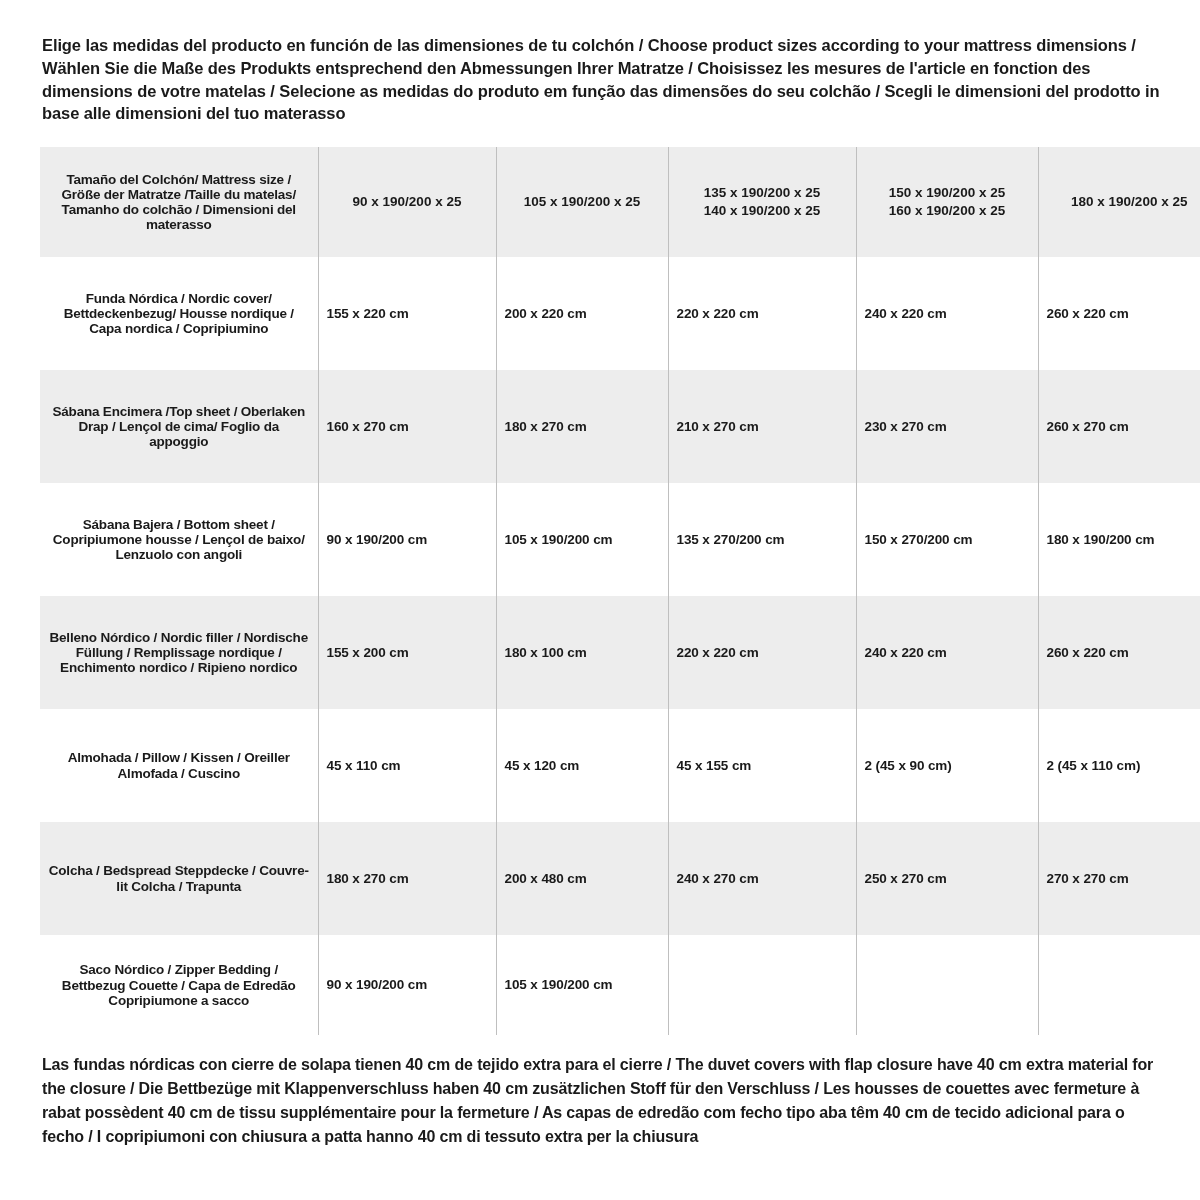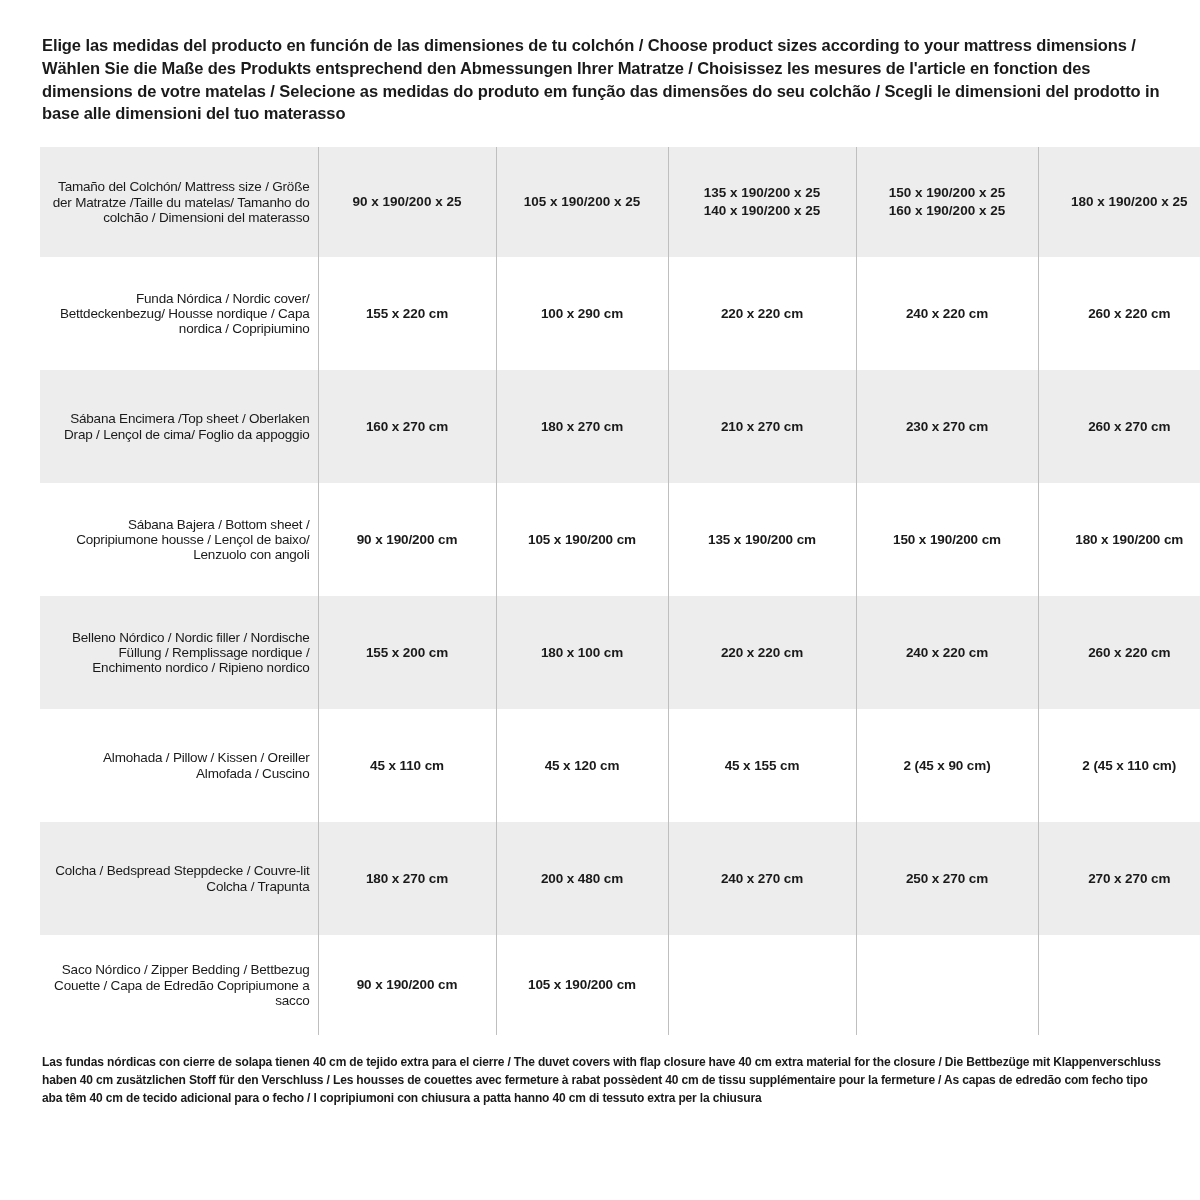--- a/index.html
+++ b/index.html
@@ -50,30 +50,30 @@
     border-right: none;
   }
   .row-shaded td {
     background: #ededed;
   }
   .row-plain td {
     background: #ffffff;
     margin-top: 44px;
   }
   .label-cell {
-    font-weight: normal;
+    font-weight: bold;
     line-height: 1.12;
     letter-spacing: -0.2px;
-    text-align: right;
+    text-align: center;
     padding-left: 14px;
     font-size: 14.5px;
   }
   .val-cell {
     font-weight: bold;
-    text-align: center;
+    text-align: left;
     font-size: 13.5px;
     letter-spacing: -0.1px;
     line-height: 1.3;
   }
   .col-label { width: 278px; }
   .col-v1 { width: 178px; }
   .col-v2 { width: 172px; }
   .col-v3 { width: 188px; }
   .col-v4 { width: 182px; }
   .col-v5 { width: 182px; }
@@ -83,21 +83,21 @@
   }
   .hdr-val {
     font-weight: bold;
     text-align: center;
     font-size: 13.5px;
     line-height: 1.35;
   }
   .note {
     margin-top: 18px;
     margin-left: 2px;
-    font-size: 12px;
+    font-size: 16px;
     font-weight: bold;
     line-height: 1.5;
     letter-spacing: -0.15px;
     color: #1a1a1a;
     width: 1120px;
   }
   .empty-cell { background: #ffffff !important; }
 </style>
 </head>
 <body>
@@ -123,41 +123,41 @@
         <td class="hdr-val" style="white-space:pre-line">135 x 190/200 x 25
 140 x 190/200 x 25</td>
         <td class="hdr-val" style="white-space:pre-line">150 x 190/200 x 25
 160 x 190/200 x 25</td>
         <td class="hdr-val">180 x 190/200 x 25</td>
       </tr>
 
       <tr class="row-plain" style="height:113px">
         <td class="label-cell">Funda Nórdica /  Nordic cover/ Bettdeckenbezug/ Housse nordique / Capa nordica / Copripiumino</td>
         <td class="val-cell">155 x 220 cm</td>
-        <td class="val-cell">100 x 290 cm</td>
+        <td class="val-cell">200 x 220 cm</td>
         <td class="val-cell">220 x 220 cm</td>
         <td class="val-cell">240 x 220 cm</td>
         <td class="val-cell">260 x 220 cm</td>
       </tr>
 
       <tr class="row-shaded" style="height:113px">
         <td class="label-cell">Sábana Encimera /Top sheet / Oberlaken Drap / Lençol de cima/ Foglio da appoggio</td>
         <td class="val-cell">160 x 270 cm</td>
         <td class="val-cell">180 x 270 cm</td>
         <td class="val-cell">210 x 270 cm</td>
         <td class="val-cell">230 x 270 cm</td>
         <td class="val-cell">260 x 270 cm</td>
       </tr>
 
       <tr class="row-plain" style="height:113px">
         <td class="label-cell">Sábana Bajera / Bottom sheet / Copripiumone housse / Lençol de baixo/ Lenzuolo con angoli</td>
         <td class="val-cell">90 x 190/200 cm</td>
         <td class="val-cell">105 x 190/200 cm</td>
-        <td class="val-cell">135 x 190/200 cm</td>
-        <td class="val-cell">150 x 190/200 cm</td>
+        <td class="val-cell">135 x 270/200 cm</td>
+        <td class="val-cell">150 x 270/200 cm</td>
         <td class="val-cell">180 x 190/200 cm</td>
       </tr>
 
       <tr class="row-shaded" style="height:113px">
         <td class="label-cell">Belleno Nórdico / Nordic filler / Nordische Füllung / Remplissage nordique / Enchimento nordico / Ripieno nordico</td>
         <td class="val-cell">155 x 200 cm</td>
         <td class="val-cell">180 x 100 cm</td>
         <td class="val-cell">220 x 220 cm</td>
         <td class="val-cell">240 x 220 cm</td>
         <td class="val-cell">260 x 220 cm</td>

